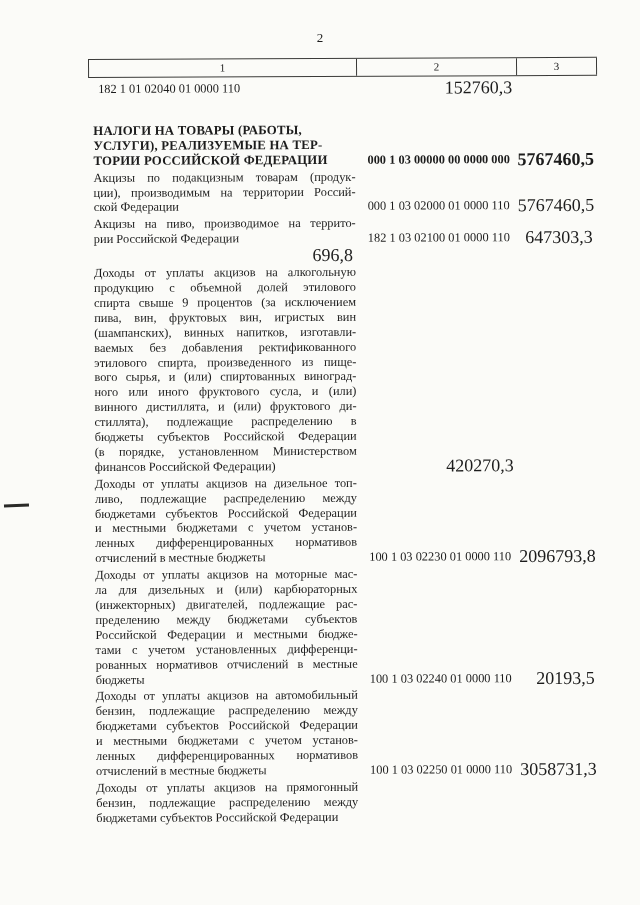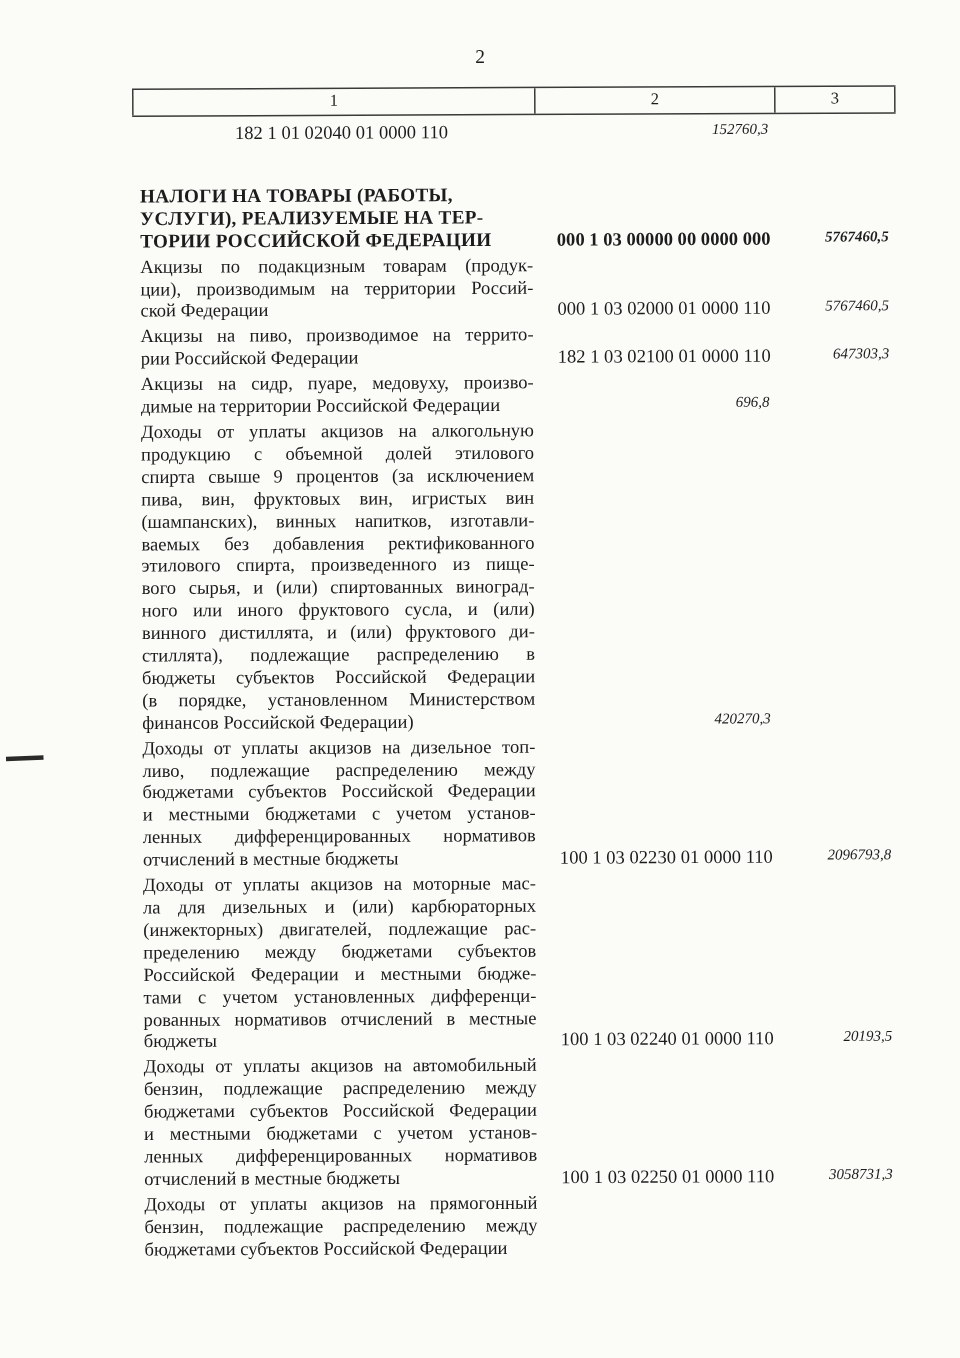--- a/index.html
+++ b/index.html
@@ -34,25 +34,25 @@
   .tbody { padding-top:4px; }
   .trow {
     display:grid; grid-template-columns:269px 160px 80px;
     align-items:end; margin-top:2px;
   }
   .trow:first-child { margin-top:0; }
   .tdesc { font-size:12.4px; line-height:14.9px; padding:0 2px 0 5px; }
   .line.jl { text-align:justify; text-align-last:justify; }
   .tcode {
     font-size:12.4px; line-height:14.9px;
-    white-space:nowrap; padding-left:10px;text-align:center;
+    white-space:nowrap; padding-left:10px;
   }
   .tamount {
-    font-size:10px; line-height:14.9px;
-    text-align:right; padding-right:5px; white-space:nowrap;font-style:italic;
+    font-size:18px; line-height:14.9px;
+    text-align:right; padding-right:5px; white-space:nowrap;
   }
   .trow.bold { font-weight:bold; }
   .trow.bold .tdesc { font-size:12.8px; letter-spacing:0.2px;margin-top:25px; }
   .margin-mark {
     position:absolute; left:4px; top:504px;
     width:25px; height:3px; background:#2a2a28;
     transform:rotate(-2deg);
   }
 </style>
 </head>
@@ -99,24 +99,20 @@
   <div class="trow">
     <div class="tdesc">
             <div class="line jl">Акцизы на пиво, производимое на террито-</div>
             <div class="line">рии Российской Федерации</div>
           </div>
     <div class="tcode">182 1 03 02100 01 0000 110</div>
     <div class="tamount">647303,3</div>
   </div>
 
   <div class="trow">
-    <div class="tdesc">
-            <div class="line jl">Акцизы на сидр, пуаре, медовуху, произво-</div>
-            <div class="line">димые на территории Российской Федерации</div>
-          </div>
     <div class="tamount">696,8</div>
   </div>
 
   <div class="trow">
     <div class="tdesc">
             <div class="line jl">Доходы от уплаты акцизов на алкогольную</div>
             <div class="line jl">продукцию с объемной долей этилового</div>
             <div class="line jl">спирта свыше 9 процентов (за исключением</div>
             <div class="line jl">пива, вин, фруктовых вин, игристых вин</div>
             <div class="line jl">(шампанских), винных напитков, изготавли-</div>

